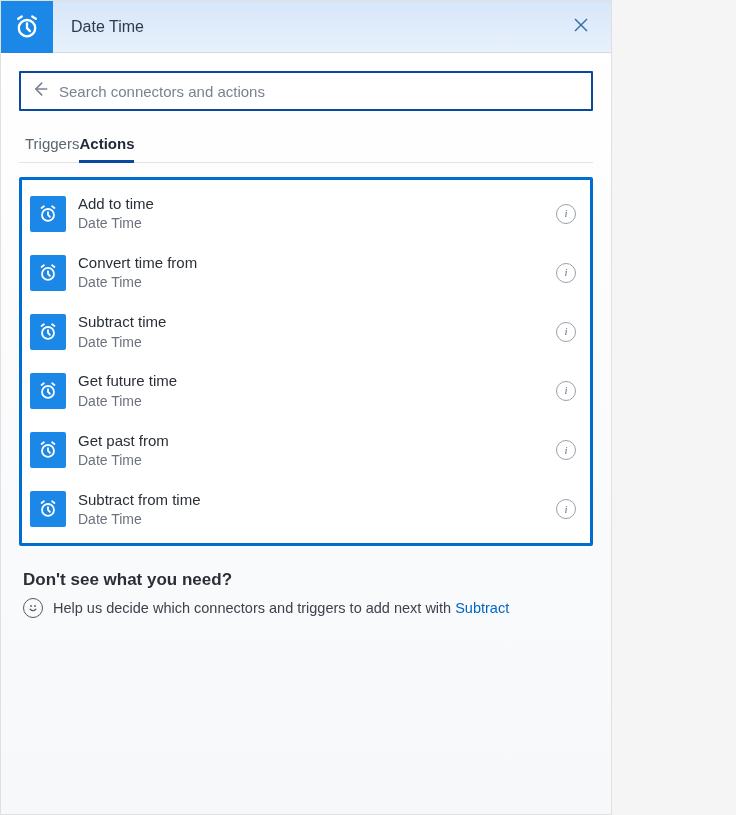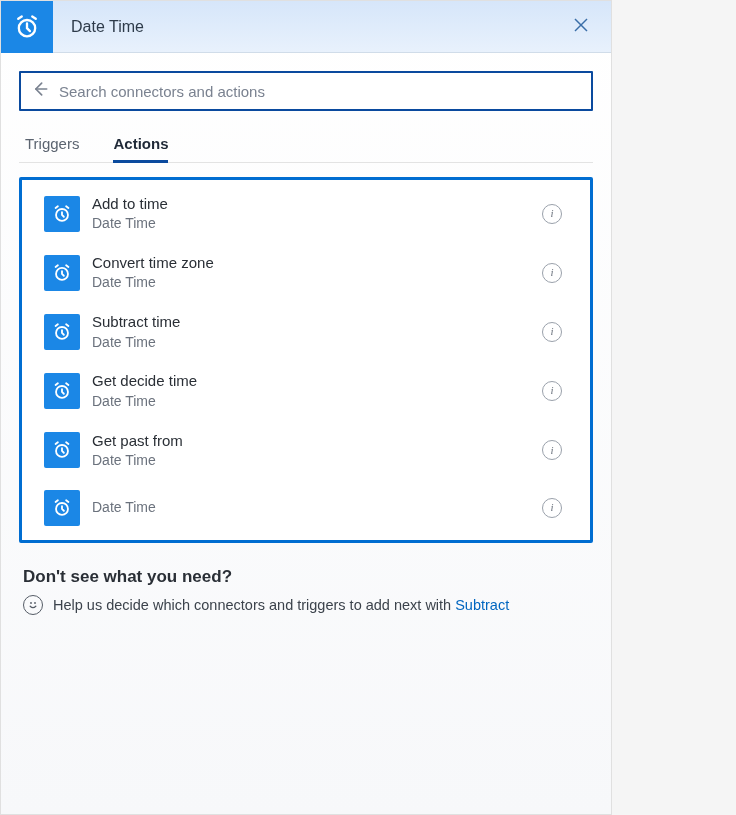--- a/index.html
+++ b/index.html
@@ -86,21 +86,20 @@
     outline: none;
     height: 100%;
     font-size: 15px;
     color: #333;
     background: transparent;
   }
   .search-input::placeholder { color: #7a8290; }
   
   .tabs {
     display: flex;
-    gap: 34px;
     padding: 18px 6px 0 6px;
     border-bottom: 1px solid #e3e3e3;
   }
   .tab {
     font-size: 15px;
     padding: 6px 0 10px 0;
     color: #5b6470;
     cursor: pointer;
     position: relative;
   }
@@ -115,21 +114,21 @@
     left: 0; right: 0; bottom: -1px;
     height: 3px;
     background: #0a4a9e;
   }
   
   .actions-box {
     margin-top: 14px;
     border: 3px solid #006dd1;
     border-radius: 2px;
     background: #fff;
-    padding: 4px 14px;
+    padding: 4px 0;
   }
   .action-row {
     display: flex;
     align-items: center;
     padding: 10px 14px 10px 8px;
     cursor: pointer;
   }
   .action-icon {
     width: 36px;
     height: 36px;
@@ -276,21 +275,21 @@
       <div class="action-row">
         <div class="action-icon">
           <svg width="22" height="22" viewBox="0 0 24 24" fill="none">
             <circle cx="12" cy="13" r="6.5" stroke="#fff" stroke-width="2"></circle>
             <path d="M12 10v3l2 2" stroke="#fff" stroke-width="2" stroke-linecap="round"></path>
             <path d="M5 5.5 L7.5 3.5" stroke="#fff" stroke-width="2" stroke-linecap="round"></path>
             <path d="M19 5.5 L16.5 3.5" stroke="#fff" stroke-width="2" stroke-linecap="round"></path>
           </svg>
         </div>
         <div class="action-texts">
-          <span class="action-title">Convert time zone</span>
+          <span class="action-title">Convert time from</span>
           <span class="action-sub">Date Time</span>
         </div>
         <div class="info-btn">
           <span>i</span>
         </div>
       </div>
 
       <div class="action-row">
         <div class="action-icon">
           <svg width="22" height="22" viewBox="0 0 24 24" fill="none">
@@ -312,21 +311,21 @@
       <div class="action-row">
         <div class="action-icon">
           <svg width="22" height="22" viewBox="0 0 24 24" fill="none">
             <circle cx="12" cy="13" r="6.5" stroke="#fff" stroke-width="2"></circle>
             <path d="M12 10v3l2 2" stroke="#fff" stroke-width="2" stroke-linecap="round"></path>
             <path d="M5 5.5 L7.5 3.5" stroke="#fff" stroke-width="2" stroke-linecap="round"></path>
             <path d="M19 5.5 L16.5 3.5" stroke="#fff" stroke-width="2" stroke-linecap="round"></path>
           </svg>
         </div>
         <div class="action-texts">
-          <span class="action-title">Get decide time</span>
+          <span class="action-title">Get future time</span>
           <span class="action-sub">Date Time</span>
         </div>
         <div class="info-btn">
           <span>i</span>
         </div>
       </div>
 
       <div class="action-row">
         <div class="action-icon">
           <svg width="22" height="22" viewBox="0 0 24 24" fill="none">
@@ -348,20 +347,21 @@
       <div class="action-row">
         <div class="action-icon">
           <svg width="22" height="22" viewBox="0 0 24 24" fill="none">
             <circle cx="12" cy="13" r="6.5" stroke="#fff" stroke-width="2"></circle>
             <path d="M12 10v3l2 2" stroke="#fff" stroke-width="2" stroke-linecap="round"></path>
             <path d="M5 5.5 L7.5 3.5" stroke="#fff" stroke-width="2" stroke-linecap="round"></path>
             <path d="M19 5.5 L16.5 3.5" stroke="#fff" stroke-width="2" stroke-linecap="round"></path>
           </svg>
         </div>
         <div class="action-texts">
+          <span class="action-title">Subtract from time</span>
           <span class="action-sub">Date Time</span>
         </div>
         <div class="info-btn">
           <span>i</span>
         </div>
       </div>
 
     </div>
 
     <div class="help-section">

